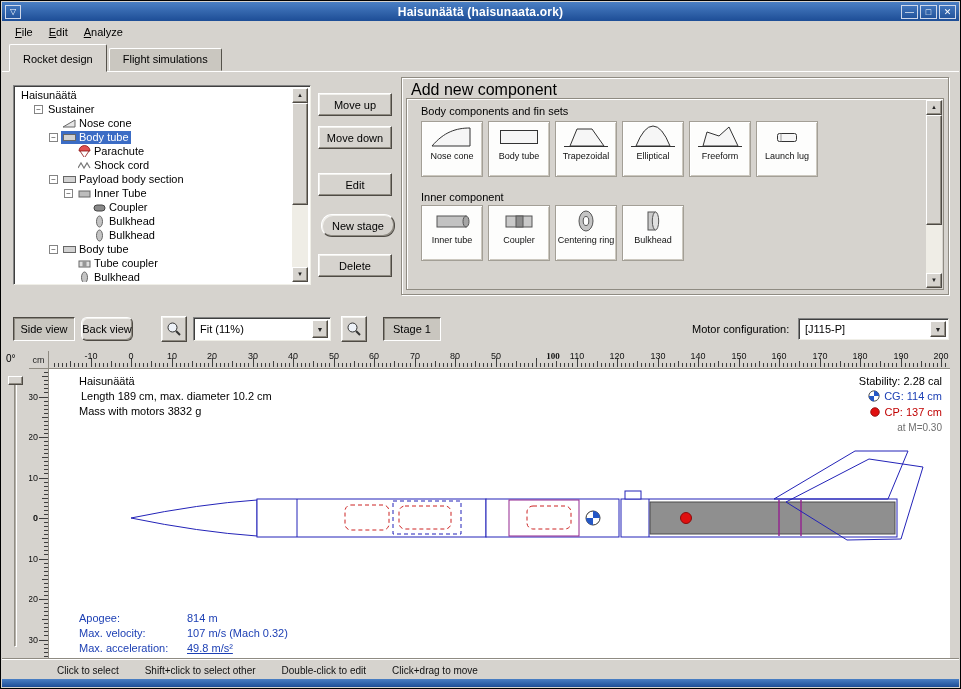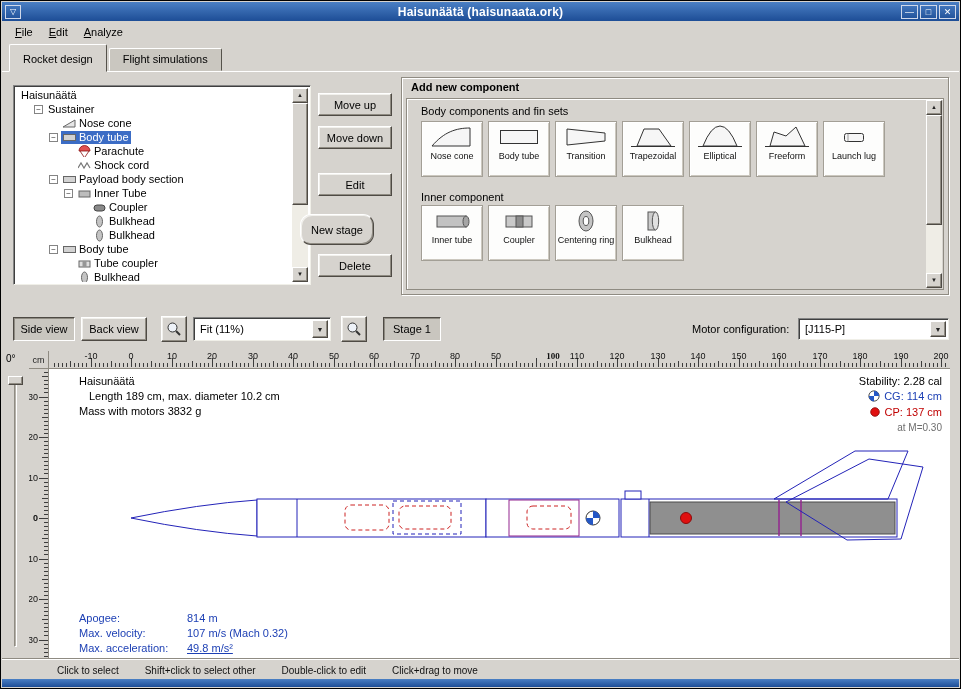--- a/index.html
+++ b/index.html
@@ -40,21 +40,21 @@
 .selwrap{display:flex;align-items:center;padding:0 2px;}
 .selwrap.selected{background:#3b6cc5;color:#fff;}
 
 
 .vscroll{position:absolute;background:#efede6;width:16px;}
 .scrollbtn{position:absolute;left:0;width:16px;height:15px;background:#d6d3ce;border:1px solid;border-color:#fff #4e4a44 #4e4a44 #fff;box-shadow:inset -1px -1px 0 #8f8b82;font-size:6px;text-align:center;line-height:13px;color:#222;}
 .scrollthumb{position:absolute;left:0;width:16px;background:#d6d3ce;border:1px solid;border-color:#fff #4e4a44 #4e4a44 #fff;box-shadow:inset -1px -1px 0 #8f8b82;}
 
 
 .addpanel{position:absolute;left:400px;top:76px;width:548px;height:218px;border:1px solid #8f8b82;box-shadow:1px 1px 0 #fff,inset 1px 1px 0 #fff;}
-.addpanel-title{position:absolute;left:9px;top:3px;font-weight:bold;font-size:11px;}
+.addpanel-title{position:absolute;left:9px;top:3px;font-weight:normal;font-size:16px;}
 .add-inner{position:absolute;left:4px;right:4px;top:20px;bottom:4px;border:1px solid #8f8b82;box-shadow:inset 1px 1px 0 #fff;}
 .group-label{position:absolute;left:14px;font-size:11px;}
 .comp-row{position:absolute;left:14px;display:flex;gap:5px;}
 .comp-btn{width:62px;height:56px;background:#fdfdfc;border:1px solid #a39f96;box-shadow:inset 1px 1px 0 #fff,inset -1px -1px 0 #ccc8bf;display:flex;flex-direction:column;align-items:center;padding-top:2px;}
 .comp-label{font-size:9px;text-align:center;line-height:1.15;margin-top:1px;color:#111;}
 
 
 .tb-label{position:absolute;font-size:11px;}
 
 
@@ -332,21 +332,21 @@
     <div class="vscroll" style="right:2px;top:2px;bottom:2px;">
       <div class="scrollbtn" style="top:0;">▲</div>
       <div class="scrollthumb" style="top:15px;height:102px;"></div>
       <div class="scrollbtn" style="bottom:0;">▼</div>
     </div>
   </div>
 
   <div class="btn" style="left:317px;top:92px;width:74px;height:23px;">Move up</div>
   <div class="btn" style="left:317px;top:125px;width:74px;height:23px;">Move down</div>
   <div class="btn" style="left:317px;top:172px;width:74px;height:23px;">Edit</div>
-  <div class="btn" style="left:299px;top:213px;width:74px;height:31px;border-radius:11px;">New stage</div>
+  <div class="btn" style="left:320px;top:213px;width:74px;height:23px;border-radius:11px;">New stage</div>
   <div class="btn" style="left:317px;top:253px;width:74px;height:23px;">Delete</div>
 
   <div class="addpanel">
     <div class="addpanel-title">Add new component</div>
     <div class="add-inner">
       <div class="group-label" style="top:6px;">Body components and fin sets</div>
       <div class="comp-row" style="top:22px;">
           <div class="comp-btn">
             <svg width="44" height="26">
               <use href="#ci-nosecone"></use>
@@ -354,26 +354,20 @@
             <div class="comp-label">Nose cone</div>
           </div>
           <div class="comp-btn">
             <svg width="44" height="26">
               <use href="#ci-bodytube"></use>
             </svg>
             <div class="comp-label">Body tube</div>
           </div>
           <div class="comp-btn">
             <svg width="44" height="26">
-              <use href="#ci-transition"></use>
-            </svg>
-            <div class="comp-label">Transition</div>
-          </div>
-          <div class="comp-btn">
-            <svg width="44" height="26">
               <use href="#ci-trapezoidal"></use>
             </svg>
             <div class="comp-label">Trapezoidal</div>
           </div>
           <div class="comp-btn">
             <svg width="44" height="26">
               <use href="#ci-elliptical"></use>
             </svg>
             <div class="comp-label">Elliptical</div>
           </div>
@@ -419,21 +413,21 @@
         </div>
       <div class="vscroll" style="right:1px;top:1px;bottom:1px;">
         <div class="scrollbtn" style="top:0;">▲</div>
         <div class="scrollthumb" style="top:15px;height:110px;"></div>
         <div class="scrollbtn" style="bottom:0;">▼</div>
       </div>
     </div>
   </div>
 
   <div class="btn pressed" style="left:12px;top:316px;width:62px;height:24px;">Side view</div>
-  <div class="btn" style="left:80px;top:316px;width:66px;height:24px;">Back view</div>
+  <div class="btn" style="left:80px;top:316px;width:52px;height:24px;border-radius:6px;">Back view</div>
   <div class="btn" style="left:160px;top:315px;width:26px;height:26px;">
       <svg width="16" height="16">
         <use href="#magnifier"></use>
       </svg>
     </div>
   <div class="combo" style="left:192px;top:316px;width:138px;height:24px;">
     <span>Fit (11%)</span>
     <div class="combo-arrow">▼</div>
   </div>
   <div class="btn" style="left:340px;top:315px;width:26px;height:26px;">
@@ -806,21 +800,21 @@
 
       <g transform="translate(544,149)">
         <circle r="7" fill="#fff" stroke="#333"></circle>
         <path d="M0,0 L7,0 A7,7 0 0 0 0,-7 Z" fill="#2457c6"></path>
         <path d="M0,0 L-7,0 A7,7 0 0 0 0,7 Z" fill="#2457c6"></path>
       </g>
       <circle cx="637" cy="149" r="5.5" fill="#e01010" stroke="#8a0c0c"></circle>
     </svg>
 
     <div class="ctext" style="left:30px;top:6px;">Haisunäätä</div>
-    <div class="ctext" style="left:40px;top:21px;">Length 189 cm, max. diameter 10.2 cm</div>
+    <div class="ctext" style="left:32px;top:21px;">Length 189 cm, max. diameter 10.2 cm</div>
     <div class="ctext" style="left:30px;top:36px;">Mass with motors 3832 g</div>
 
     <div class="ctext" style="right:8px;top:6px;text-align:right;">Stability: 2.28 cal</div>
     <div class="crow" style="right:8px;top:21px;">
       <svg width="12" height="12">
           <use href="#cg-mini"></use>
         </svg>
       <span class="ctext blue" style="position:static;">CG: 114 cm</span>
     </div>
     <div class="crow" style="right:8px;top:37px;text-align:right;">

